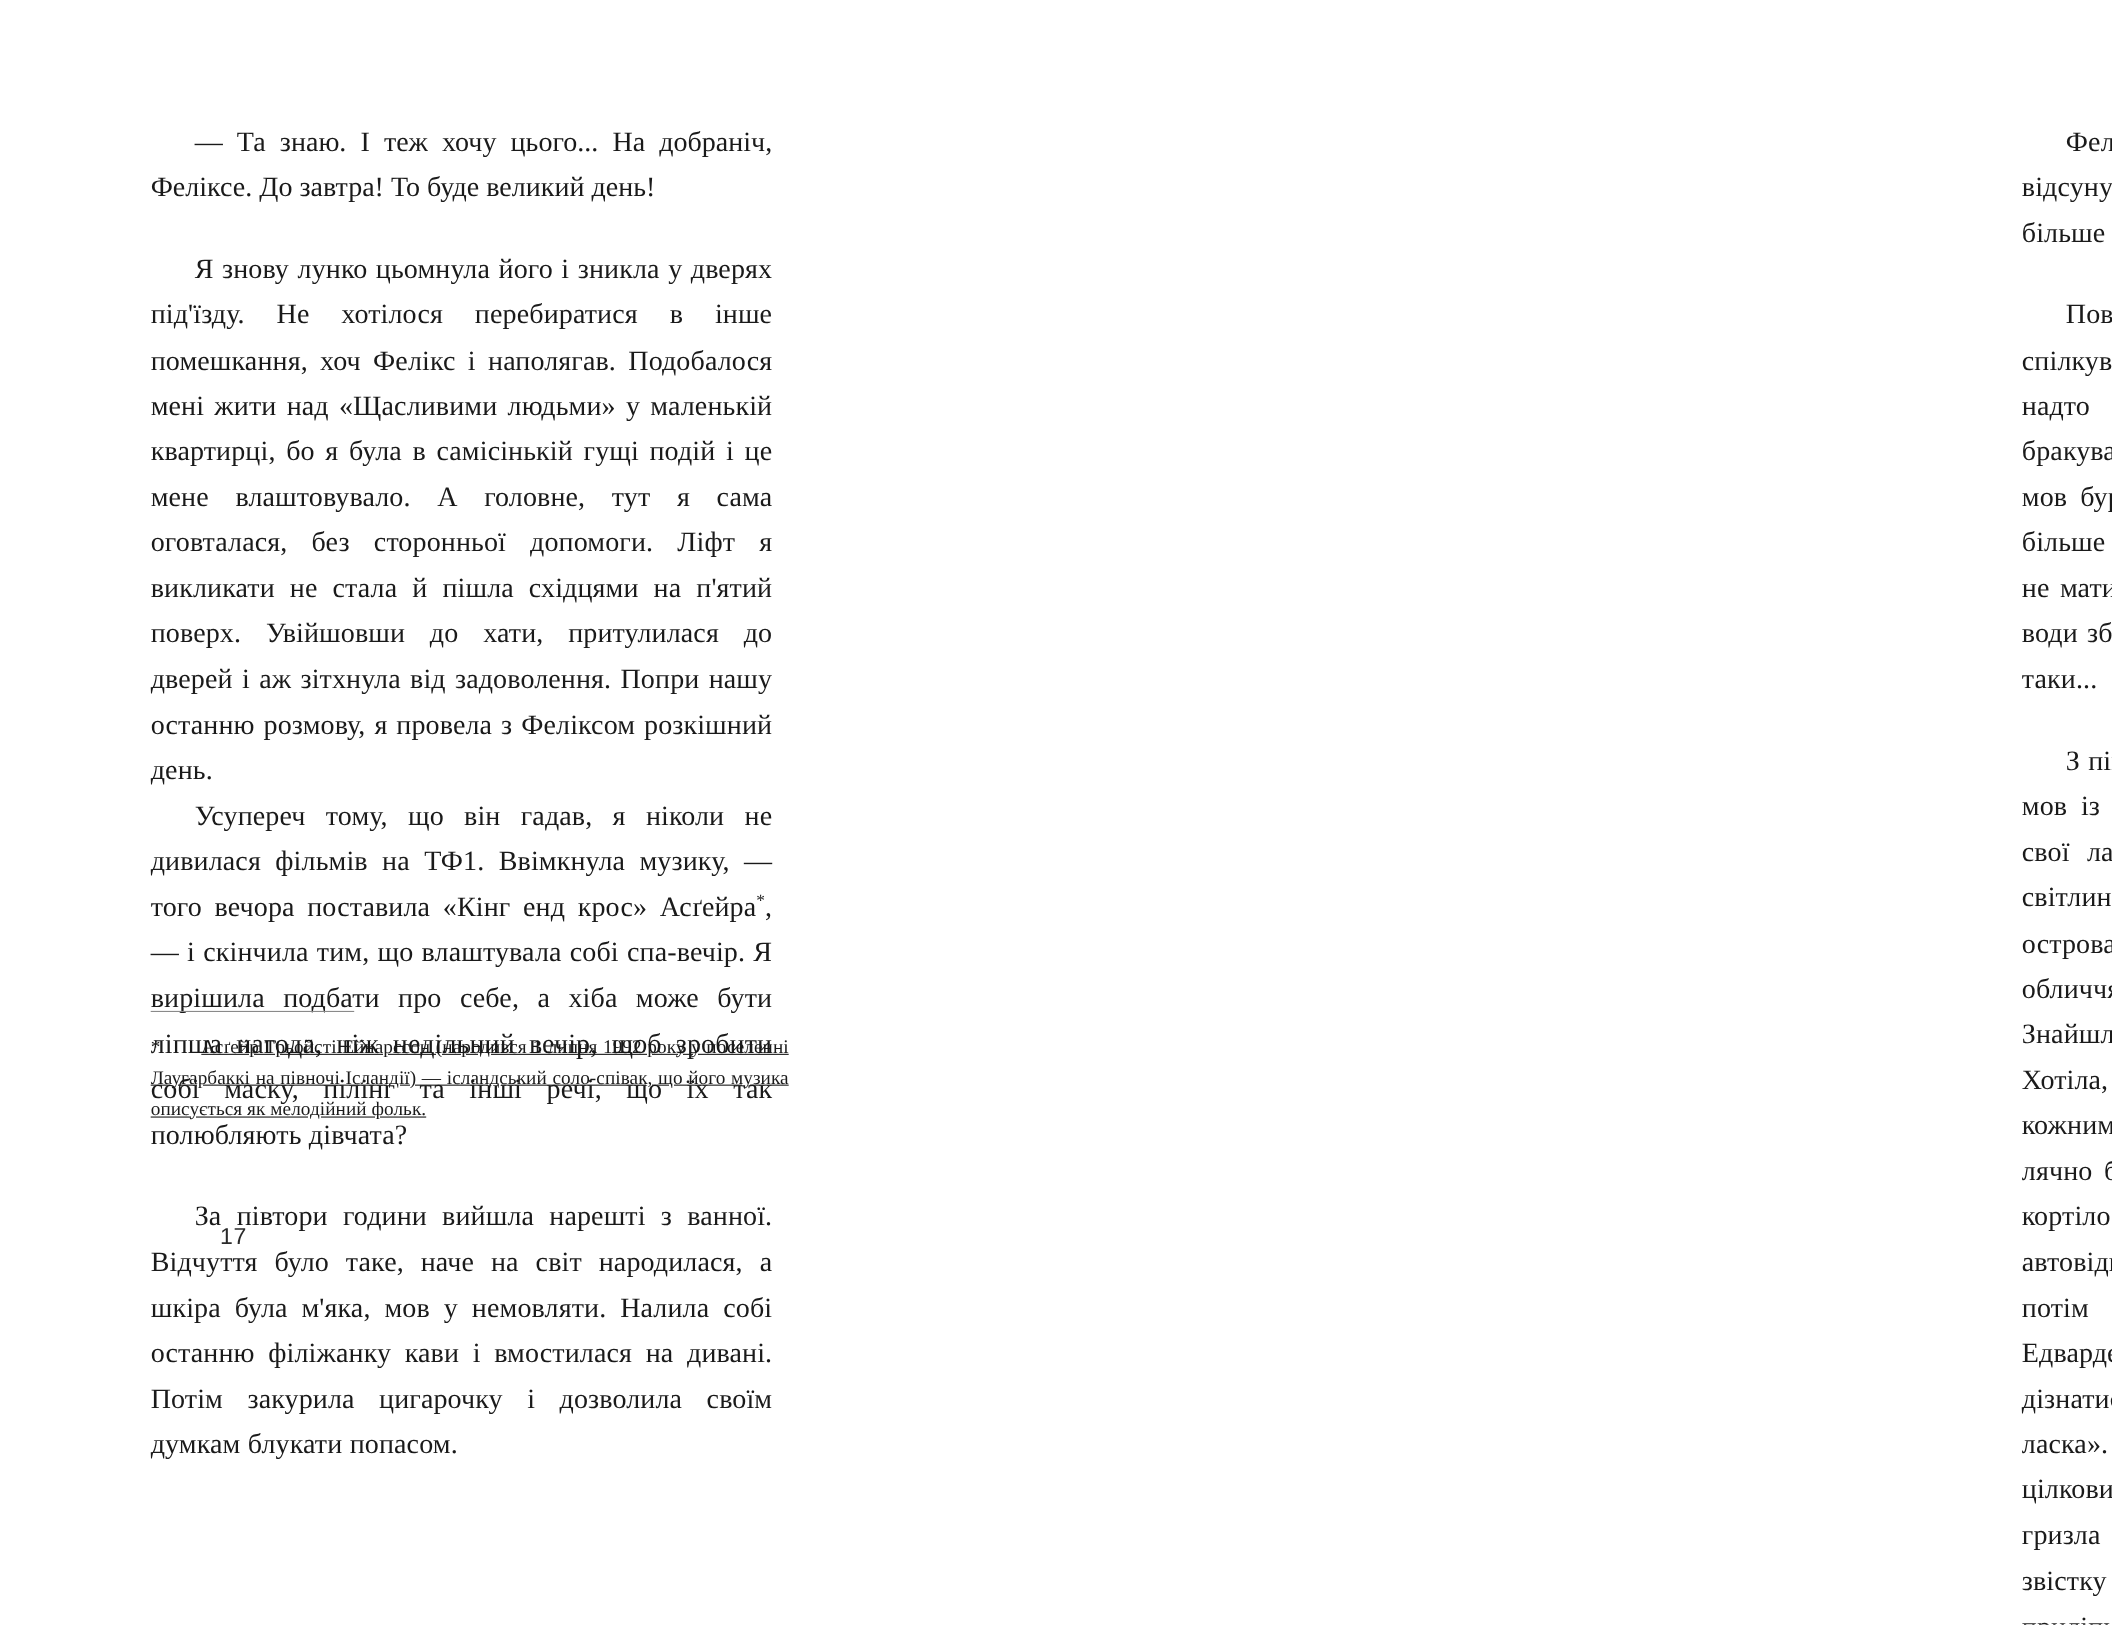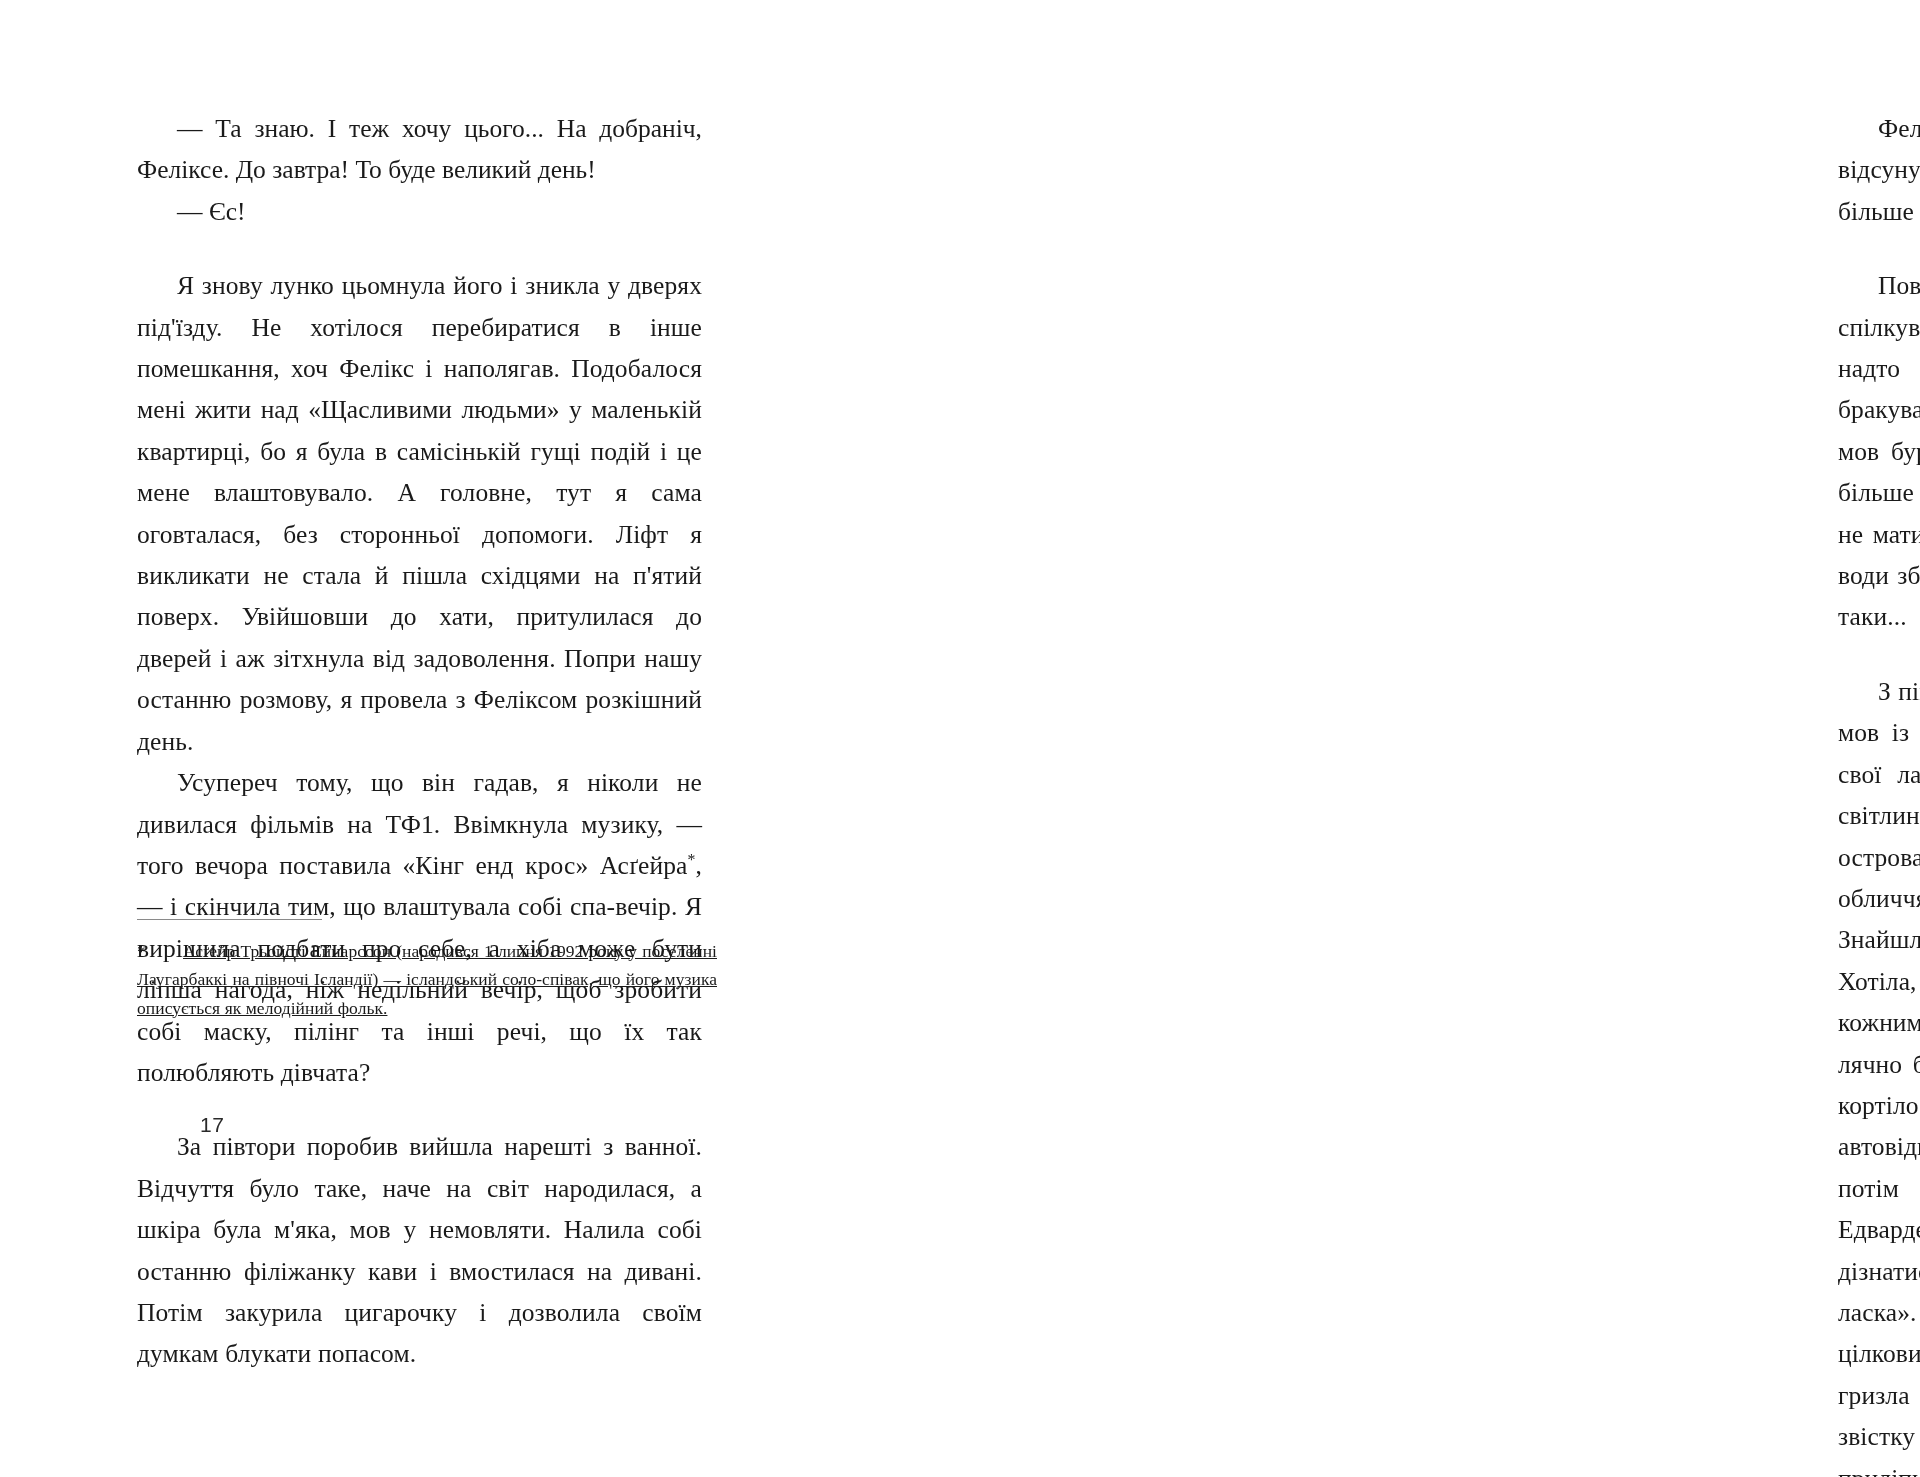--- a/index.html
+++ b/index.html
@@ -122,31 +122,30 @@
 </head>
 <body>
 
 <div class="spread">
 
   <div class="page page-left">
 
     <div class="text-column">
 
       <p class="dialogue-line">— Та знаю. І теж хочу цього... На добраніч, Феліксе. До завтра! То буде великий день!</p>
-      <p class="dialogue-line">— Єс!</p>
 
       <div class="block-gap"></div>
 
       <p class="para">Я знову лунко цьомнула його і зникла у дверях під'їзду. Не хотілося перебиратися в інше помешкання, хоч Фелікс і наполягав. Подобалося мені жити над «Щасливими людьми» у маленькій квартирці, бо я була в самісінькій гущі подій і це мене влаштовувало. А головне, тут я сама оговталася, без сторонньої допомоги. Ліфт я викликати не стала й пішла східцями на п'ятий поверх. Увійшовши до хати, притулилася до дверей і аж зітхнула від задоволення. Попри нашу останню розмову, я провела з Феліксом розкішний день.</p>
 
       <p class="para"><span>Усупереч тому, що він гадав, я ніколи не дивилася фільмів на ТФ1. Ввімкнула музику, — того вечора поставила «Кінг енд крос» Асґейра</span><sup class="fnref">*</sup><span>, — і скінчила тим, що влаштувала собі спа-вечір. Я вирішила подбати про себе, а хіба може бути ліпша нагода, ніж недільний вечір, щоб зробити собі маску, пілінг та інші речі, що їх так полюбляють дівчата?</span></p>
 
       <div class="block-gap"></div>
 
-      <p class="para">За півтори поробив вийшла нарешті з ванної. Відчуття було таке, наче на світ народилася, а шкіра була м'яка, мов у немовляти. Налила собі останню філіжанку кави і вмостилася на дивані. Потім закурила цигарочку і дозволила своїм думкам блукати попасом.</p>
+      <p class="para">За півтори години вийшла нарешті з ванної. Відчуття було таке, наче на світ народилася, а шкіра була м'яка, мов у немовляти. Налила собі останню філіжанку кави і вмостилася на дивані. Потім закурила цигарочку і дозволила своїм думкам блукати попасом.</p>
     </div>
 
     <div class="footnote">
       <hr class="footnote-rule">
       <div class="footnote-body"><span class="footnote-mark">*</span><span>Асґейр Трьойсті Ейнарссон (народився 1 липня 1992 року у поселенні Лаугарбаккі на півночі Ісландії) — ісландський соло-співак, що його музика описується як мелодійний фольк.</span></div>
     </div>
 
     <div class="folio">17</div>
   </div>
 

